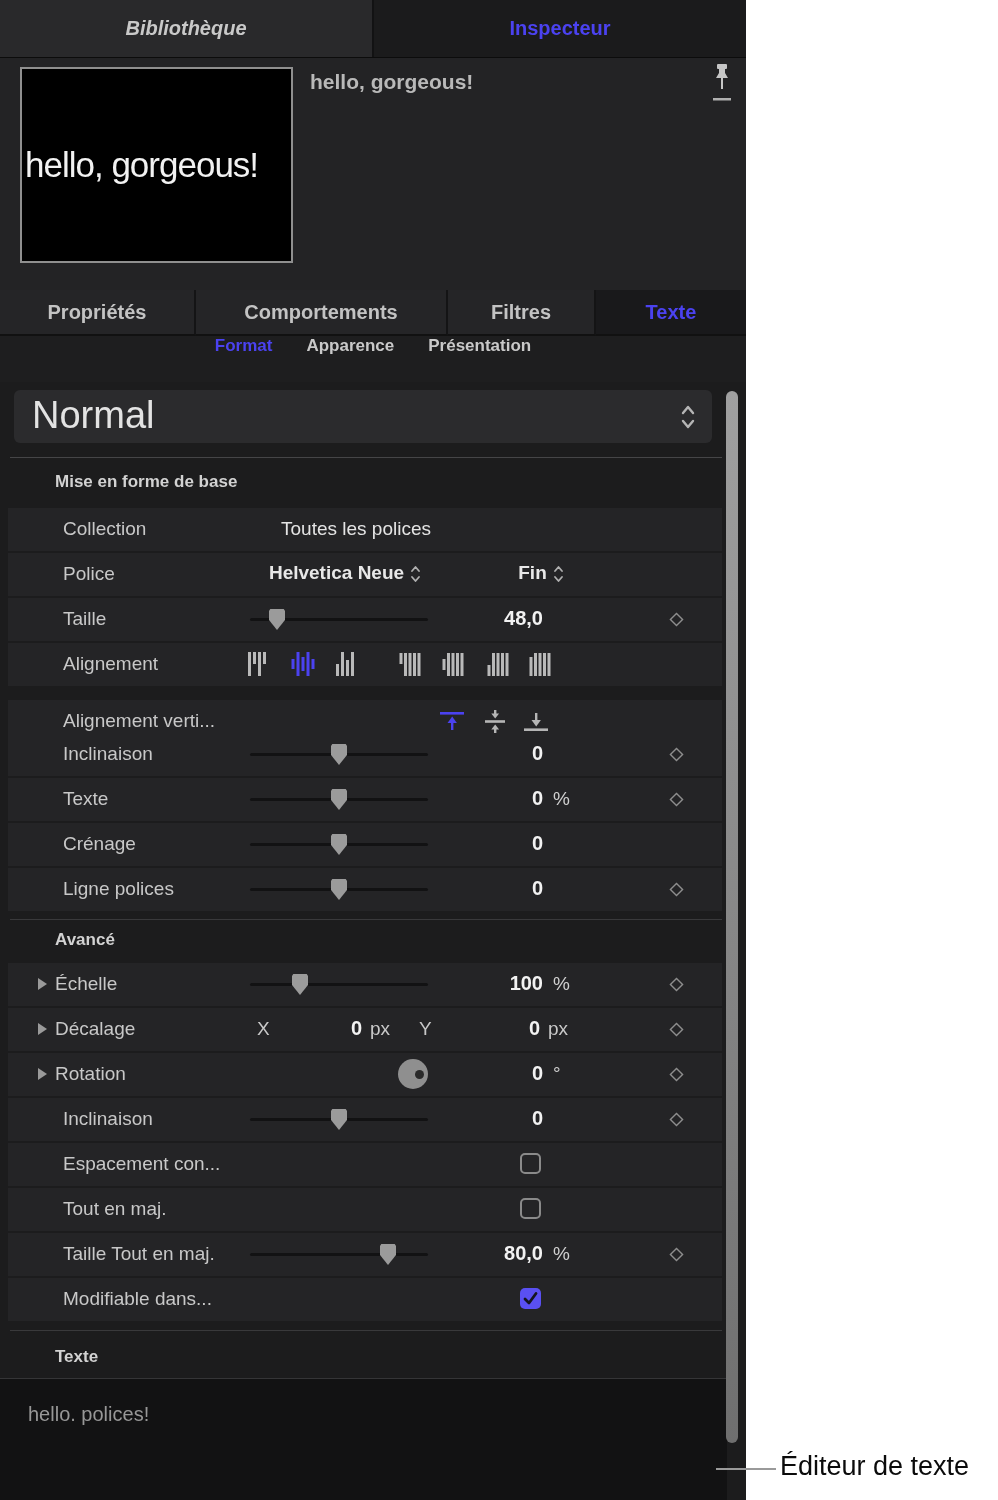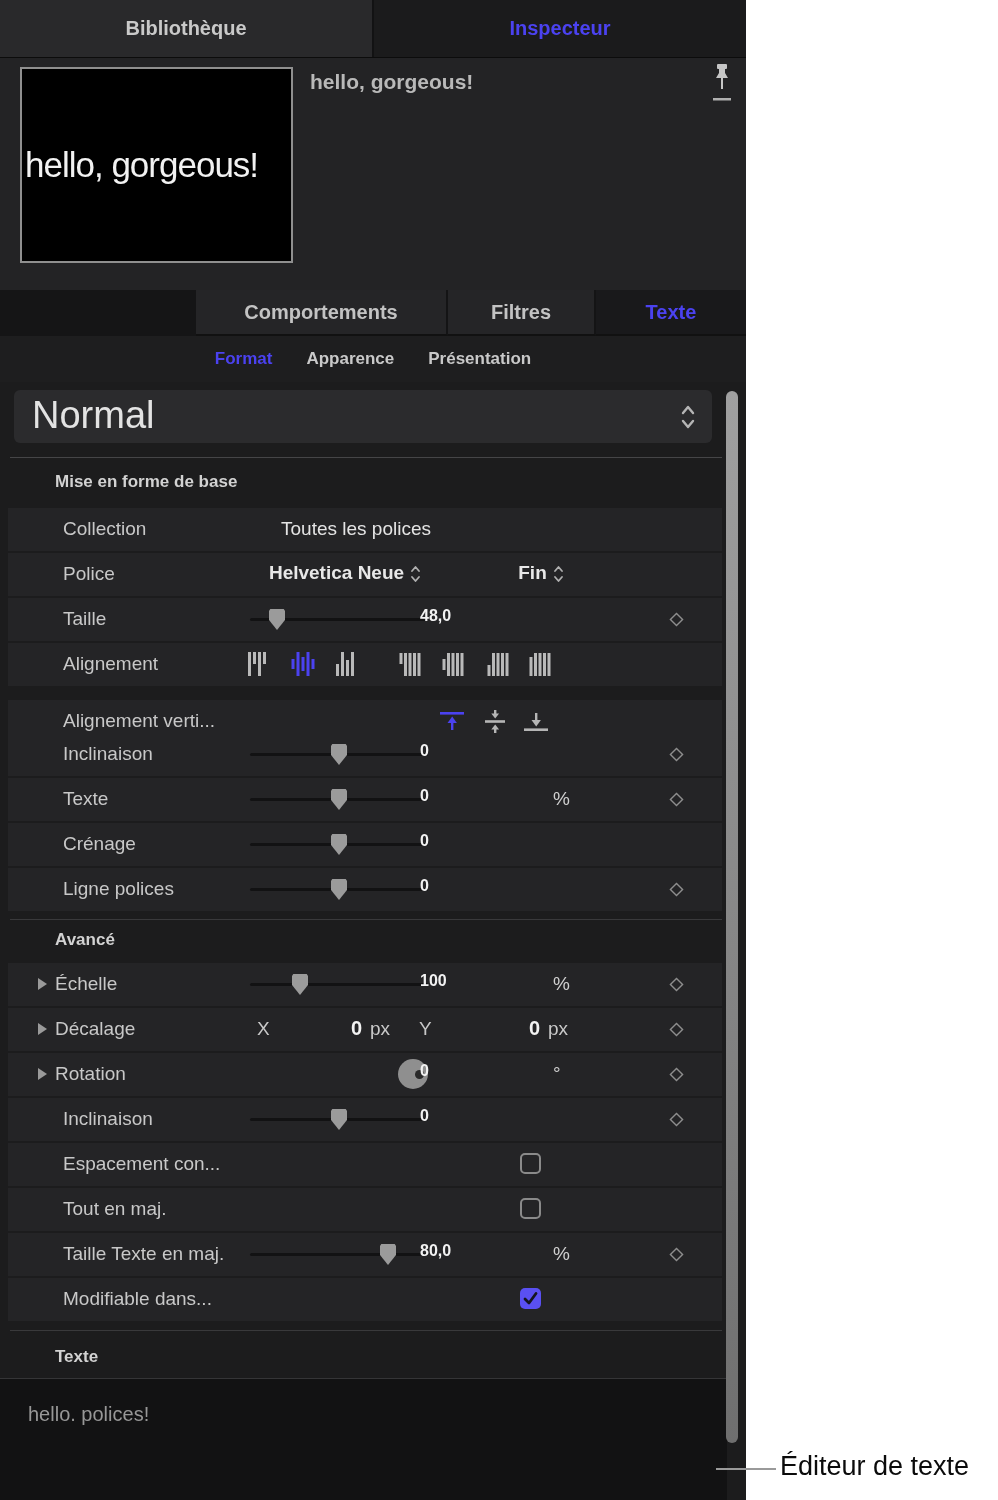--- a/index.html
+++ b/index.html
@@ -4,40 +4,40 @@
 <style>
   html,body{margin:0;padding:0;background:#ffffff;}
   .stage{position:relative;width:998px;height:1500px;background:#ffffff;overflow:hidden;
          font-family:"Liberation Sans","DejaVu Sans",sans-serif;}
   .panel{position:absolute;left:0;top:0;width:746px;height:1500px;background:#1c1c1d;}
 
   
   .top-tabs{position:absolute;left:0;top:0;width:746px;height:57px;background:#161617;border-bottom:1px solid #0c0c0c;}
   .top-tab{position:absolute;top:0;height:57px;display:flex;align-items:center;justify-content:center;
            font-size:20px;font-weight:bold;color:#c9c9c9;}
-  .top-tab.library{left:0;width:372px;background:#29292b;border-right:2px solid #121213;}
+  .top-tab.library{left:0;width:372px;background:#29292b;border-right:2px solid #121213;font-style:italic;}
   .top-tab.inspector{left:374px;width:372px;background:#1b1b1c;color:#4b42f0;}
 
   
   .header{position:absolute;left:0;top:58px;width:746px;height:232px;background:#232325;}
   .preview{position:absolute;left:20px;top:9px;width:269px;height:192px;background:#000;border:2px solid #8f8f8f;
            display:flex;align-items:center;justify-content:flex-start;overflow:hidden;}
   .preview span{font-size:35px;font-weight:100;color:#f2f2f2;letter-spacing:-1px;padding-left:3px;white-space:nowrap;}
   .obj-title{position:absolute;left:310px;top:12px;font-size:21px;font-weight:bold;color:#b9b9b9;}
   .pin{position:absolute;left:709px;top:4px;width:26px;height:48px;}
 
   
   .main-tabs{position:absolute;left:0;top:290px;width:746px;height:46px;background:#151516;}
   .main-tab{position:absolute;top:0;height:44px;border-bottom:2px solid #111;display:flex;align-items:center;justify-content:center;
             font-size:20px;font-weight:bold;color:#c3c3c3;background:#252527;}
   .main-tab.active{background:#19191b;color:#4b42f0;}
 
   
   .subtabs{position:absolute;left:0;top:336px;width:746px;height:46px;background:#1e1e1f;
-           display:flex;align-items:center;justify-content:center;gap:34px;}
+           display:flex;justify-content:center;gap:34px;}
   .subtab{font-size:17px;font-weight:bold;color:#c9c9c9;}
   .subtab.active{color:#4b42f0;}
 
   
   .style-select{position:absolute;left:14px;top:390px;width:698px;height:53px;background:#2b2b2d;border-radius:6px;}
   .style-select .val{position:absolute;left:18px;top:4px;font-size:38px;font-weight:100;color:#e3e3e3;}
   .style-select svg{position:absolute;right:16px;top:13px;}
 
   .divider{position:absolute;left:10px;width:712px;height:1px;background:#454547;}
 
@@ -45,21 +45,21 @@
 
   
   .row{position:absolute;left:8px;width:714px;height:43px;background:#242426;}
   .row .label{position:absolute;left:47px;top:10px;font-size:19px;color:#c8c8c8;white-space:nowrap;}
   .row .label.indent{left:55px;}
   .disclosure{position:absolute;left:30px;top:15px;width:0;height:0;
               border-top:6px solid transparent;border-bottom:6px solid transparent;border-left:9px solid #9a9a9a;}
   .track{position:absolute;left:242px;top:20px;width:178px;height:3px;background:#121213;border-radius:2px;}
   .handle{position:absolute;top:-9px;width:16px;height:21px;background:#9b9b9b;
           clip-path:polygon(8% 0,92% 0,100% 10%,100% 52%,50% 100%,0 52%,0 10%);}
-  .value{position:absolute;left:412px;top:9px;width:123px;text-align:left;font-size:16px;font-weight:bold;color:#f2f2f2;}
+  .value{position:absolute;left:412px;top:9px;width:123px;text-align:right;font-size:20px;font-weight:bold;color:#f2f2f2;}
   .unit{position:absolute;left:545px;top:10px;font-size:19px;color:#cfcfcf;}
   .center-val{position:absolute;left:222px;top:10px;width:252px;text-align:center;font-size:19px;color:#e4e4e4;}
   .diamond{position:absolute;left:660px;top:13px;}
   .checkbox{position:absolute;left:512px;top:10px;width:21px;height:21px;border:2px solid #8a8a8a;border-radius:5px;box-sizing:border-box;background:transparent;}
   .checkbox.checked{border:none;background:#5a50f2;}
   .checkbox svg{position:absolute;left:2px;top:2px;}
 
   .dd{position:absolute;top:9px;display:flex;align-items:center;justify-content:center;gap:6px;
       font-size:19px;font-weight:bold;color:#e8e8e8;}
   .dd svg{margin-top:1px;}
@@ -101,20 +101,21 @@
       <svg class="pin" viewBox="0 0 26 48">
         <rect x="8" y="2" width="10" height="5" rx="1" fill="#c6c6c6"></rect>
         <rect x="10" y="6" width="6" height="6" fill="#c6c6c6"></rect>
         <path d="M7 16 L10 11 H16 L19 16 Z" fill="#c6c6c6"></path>
         <rect x="12" y="16" width="2" height="11" fill="#c6c6c6"></rect>
         <rect x="4" y="36" width="18" height="2.5" fill="#b0b0b0"></rect>
       </svg>
     </div>
 
     <div class="main-tabs">
+      <div class="main-tab" style="left:0;width:194px;border-right:2px solid #141415;">Propriétés</div>
       <div class="main-tab" style="left:196px;width:250px;border-right:2px solid #141415;">Comportements</div>
       <div class="main-tab" style="left:448px;width:146px;border-right:2px solid #141415;">Filtres</div>
       <div class="main-tab active" style="left:596px;width:150px;">Texte</div>
     </div>
 
     <div class="subtabs">
       <div class="subtab active">Format</div>
       <div class="subtab">Apparence</div>
       <div class="subtab">Présentation</div>
     </div>
@@ -336,21 +337,21 @@
       <span class="label indent">Espacement con...</span>
       <div class="checkbox"></div>
     </div>
 
     <div class="row" style="top:1188px;">
       <span class="label indent">Tout en maj.</span>
       <div class="checkbox"></div>
     </div>
 
     <div class="row" style="top:1233px;">
-      <span class="label indent">Taille Texte en maj.</span>
+      <span class="label indent">Taille Tout en maj.</span>
       <div class="track">
           <div class="handle" style="left:130px;"></div>
         </div>
       <span class="value">80,0</span>
       <span class="unit">%</span>
       <svg class="diamond" width="17" height="17" viewBox="0 0 17 17">
           <rect x="4.2" y="4.2" width="8.6" height="8.6" fill="none" stroke="#8d8d8d" stroke-width="1.4" transform="rotate(45 8.5 8.5)"></rect>
         </svg>
     </div>
 

